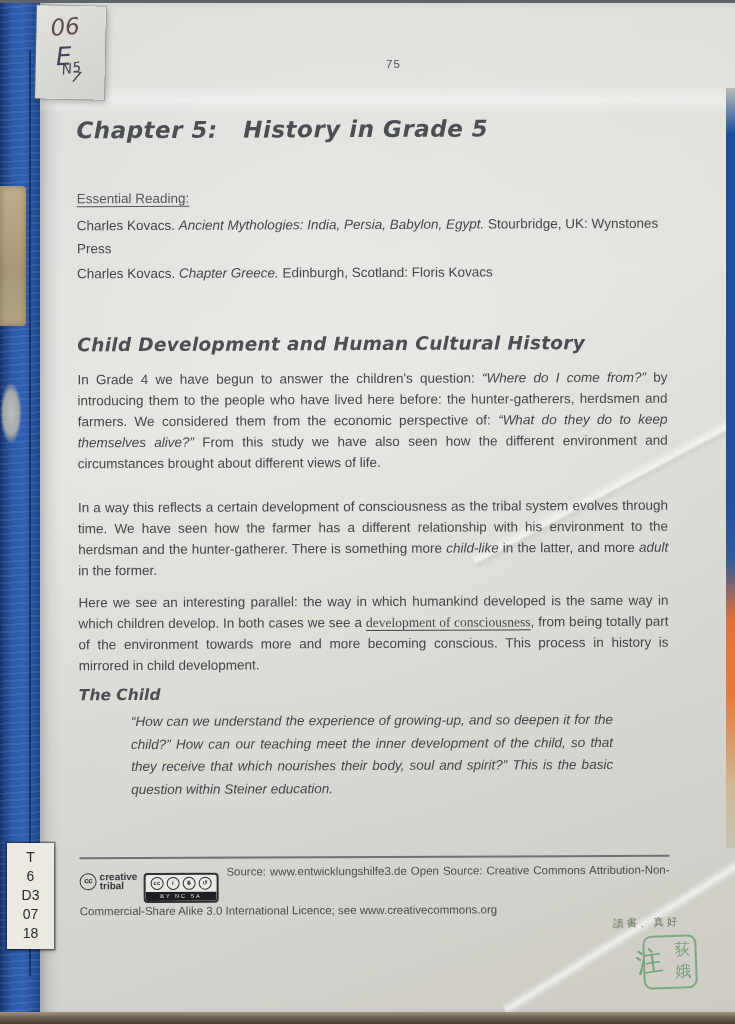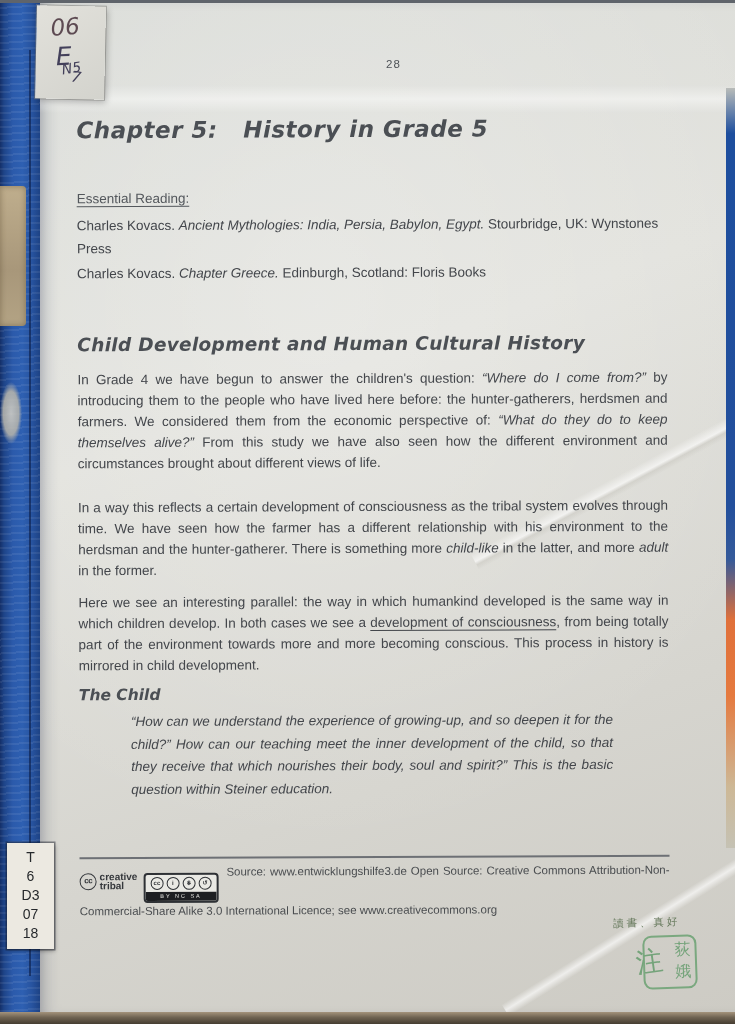--- a/index.html
+++ b/index.html
@@ -34,21 +34,21 @@
     background:linear-gradient(180deg,rgba(255,255,255,0),rgba(255,255,255,.6) 50%,rgba(190,188,180,.35) 70%,rgba(255,255,255,0));}
   .crease-d2{position:absolute;left:440px;top:905px;width:360px;height:14px;transform:rotate(-32deg);
     background:linear-gradient(180deg,rgba(255,255,255,0),rgba(255,255,255,.65) 50%,rgba(255,255,255,0));}
   .page-number{position:absolute;left:348px;top:55px;font-size:11.5px;letter-spacing:1px;color:#4f5358;}
 
   
   .content{position:absolute;left:40px;top:0;width:590px;height:100%;
     color:#43464b;font-size:13.5px;line-height:21px;transform:rotate(-0.25deg);}
   .content>div{position:absolute;width:100%;}
   .seg-i{font-style:italic;}
-  .seg-u{text-decoration:underline;text-underline-offset:3px;}
+  .seg-u{text-decoration:underline;text-underline-offset:3px;font-family:Liberation Serif, serif;}
   .hand{font-family:"DejaVu Sans",sans-serif;font-style:italic;font-weight:bold;color:#4b4f54;}
   .chapter-title{top:116px;font-size:23px;letter-spacing:.5px;white-space:pre;}
   .essential{top:184px;text-decoration:underline;text-underline-offset:3px;color:#53575c;}
   .ref1{top:210px;line-height:23px;}
   .ref2{top:258px;line-height:23px;}
   .section-heading{top:330px;font-size:18.5px;letter-spacing:.3px;}
   .para1{top:365px;text-align:justify;}
   .para2{top:493px;text-align:justify;}
   .para3{top:588px;text-align:justify;}
   .child-heading{top:681px;font-size:15.5px;}
@@ -102,29 +102,29 @@
 </head>
 <body>
 
 <div class="photo">
 
   <div class="page">
     <div class="crease-h"></div>
     <div class="crease-d1"></div>
     <div class="crease-d2"></div>
 
-    <div class="page-number">28</div>
+    <div class="page-number">75</div>
 
     <div class="content">
       <div class="chapter-title hand">Chapter 5:   History in Grade 5</div>
 
       <div class="essential">Essential Reading:</div>
 
       <div class="ref1"><span>Charles Kovacs.   </span><span class="seg-i">Ancient Mythologies: India, Persia, Babylon, Egypt.</span><span>  Stourbridge, UK: Wynstones Press</span></div>
-      <div class="ref2"><span>Charles Kovacs.   </span><span class="seg-i">Chapter Greece.</span><span>  Edinburgh, Scotland: Floris Books</span></div>
+      <div class="ref2"><span>Charles Kovacs.   </span><span class="seg-i">Chapter Greece.</span><span>  Edinburgh, Scotland: Floris Kovacs</span></div>
 
       <div class="section-heading hand">Child Development and Human Cultural History</div>
 
       <div class="para1"><span>In Grade 4 we have begun to answer the children's question: </span><span class="seg-i">“Where do I come from?”</span><span> by introducing them to the people who have lived here before: the hunter-gatherers, herdsmen and farmers.  We considered them from the economic perspective of:  </span><span class="seg-i">“What do they do to keep themselves alive?”</span><span>  From this study we have also seen how the different environment and circumstances brought about different views of life.</span></div>
       <div class="para2"><span>In a way this reflects a certain development of consciousness as the tribal system evolves through time.  We have seen how the farmer has a different relationship with his environment to the herdsman and the hunter-gatherer.  There is something more </span><span class="seg-i">child-like</span><span> in the latter, and more </span><span class="seg-i">adult</span><span> in the former.</span></div>
       <div class="para3"><span>Here we see an interesting parallel:  the way in which humankind developed is the same way in which children develop.  In both cases we see a </span><span class="seg-u">development of consciousness</span><span>, from being totally part of the environment towards more and more becoming conscious.  This process in history is mirrored in child development.</span></div>
 
       <div class="child-heading hand">The Child</div>
 
       <div class="quote">“How can we understand the experience of growing-up, and so deepen it for the child?”    How can our teaching meet the inner development of the child, so that they receive that which nourishes their body, soul and spirit?” This is the basic question within Steiner education.</div>

